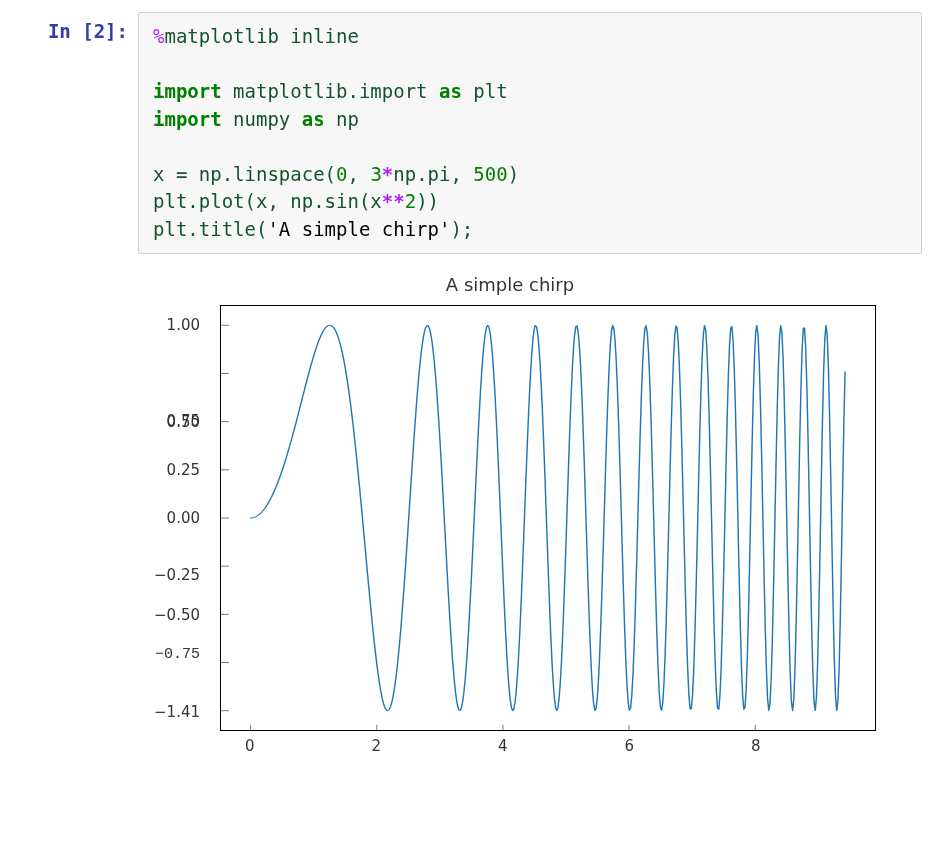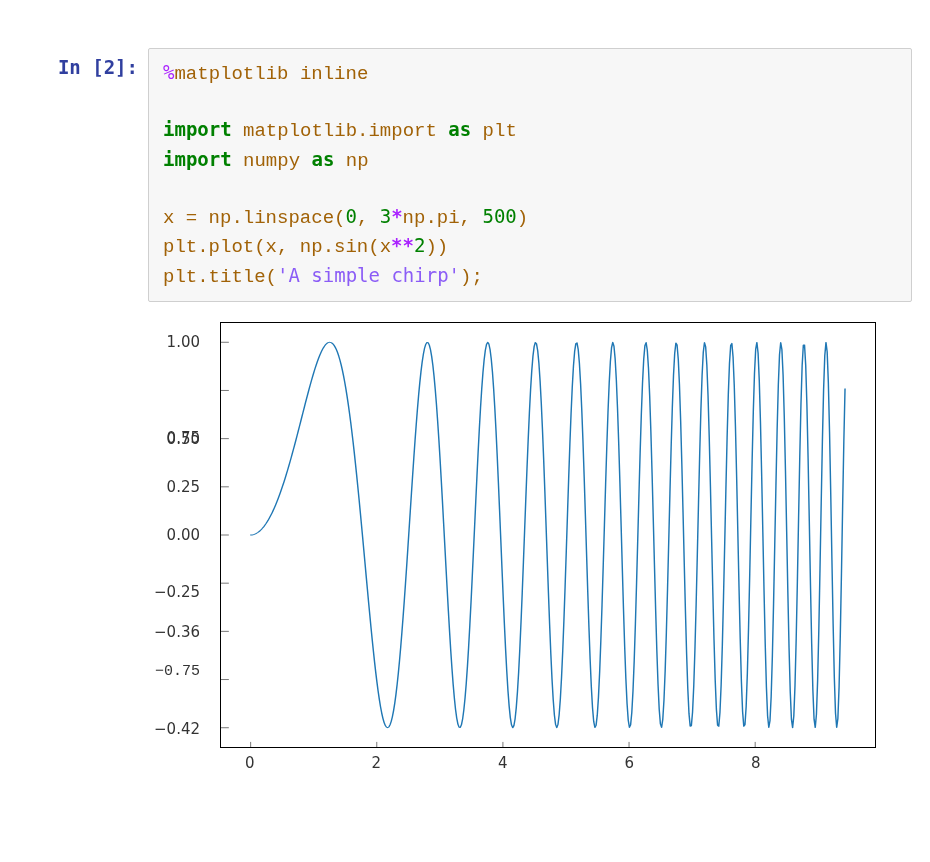--- a/index.html
+++ b/index.html
@@ -9,22 +9,21 @@
     font-family: "DejaVu Sans", "Helvetica Neue", Arial, sans-serif;
     color: #333333;
     width: 930px;
   }
   .notebook {
     padding: 12px 0 30px 0;
   }
   .cell {
     display: flex;
     align-items: flex-start;
-    padding: 0 18px;
-    margin-top: 36px;
+    padding: 0 8px;
   }
   .prompt-col {
     flex: 0 0 120px;
     text-align: right;
     padding: 8px 10px 0 0;
     font-family: "Menlo", "DejaVu Sans Mono", "Consolas", monospace;
     font-size: 19px;
     font-weight: bold;
     white-space: pre;
   }
@@ -39,22 +38,22 @@
     font-family: "Menlo", "DejaVu Sans Mono", "Consolas", monospace;
     font-size: 19px;
     line-height: 1.45;
     white-space: pre;
     overflow: hidden;
   }
   .tok-magic   { color: #AA22FF; }  
   .tok-kw      { color: #008000; font-weight: bold; } 
   .tok-num     { color: #008000; }  
   .tok-op      { color: #AA22FF; font-weight: bold; } 
-  .tok-str     { color: #8b5cf6; }  
-  .tok-plain   { color: #a16207; font-family: Liberation Mono, monospace; }
+  .tok-str     { color: #000000; }  
+  .tok-plain   { color: #14532d; }
 
   .output-cell {
     display: flex;
     align-items: flex-start;
     padding: 6px 10px 0 10px;
   }
   .output-area {
     flex: 1 1 auto;
     padding-top: 10px;
   }
@@ -143,26 +142,27 @@
 
 <span class="tok-plain">x = np.linspace(</span><span class="tok-num">0</span><span class="tok-plain">, </span><span class="tok-num">3</span><span class="tok-op">*</span><span class="tok-plain">np.pi, </span><span class="tok-num">500</span><span class="tok-plain">)</span>
 <span class="tok-plain">plt.plot(x, np.sin(x</span><span class="tok-op">**</span><span class="tok-num">2</span><span class="tok-plain">))</span>
 <span class="tok-plain">plt.title(</span><span class="tok-str">'A simple chirp'</span><span class="tok-plain">);</span></div>
   </div>
 
   <div class="output-cell">
     <div class="prompt-col"></div>
     <div class="output-area">
       <div class="chart-wrap">
+        <div class="chart-title">A simple chirp</div>
         <div class="chart-box">
 
           <div class="y-axis" id="y-axis">
-              <div class="y-tick-label" style="top: 410.636px;">−0.42</div>
+              <div class="y-tick-label" style="top: 410.636px;">−1.41</div>
               <div class="y-tick-label" style="top: 353px; font-family: Liberation Mono, monospace;">−0.75</div>
-              <div class="y-tick-label" style="top: 313.818px;">−0.36</div>
+              <div class="y-tick-label" style="top: 313.818px;">−0.50</div>
               <div class="y-tick-label" style="top: 265.409px; margin-top: 8px;">−0.25</div>
               <div class="y-tick-label" style="top: 217px;">0.00</div>
               <div class="y-tick-label" style="top: 168.591px;">0.25</div>
               <div class="y-tick-label" style="top: 120.182px;">0.50</div>
               <div class="y-tick-label" style="top: 71.7727px; margin-top: 48px;">0.75</div>
               <div class="y-tick-label" style="top: 23.3636px; text-align: right;">1.00</div>
             </div>
 
           <div class="plot-frame">
             <svg class="plot-svg" id="plot-svg" viewBox="0 0 1000 1000" preserveAspectRatio="none">

